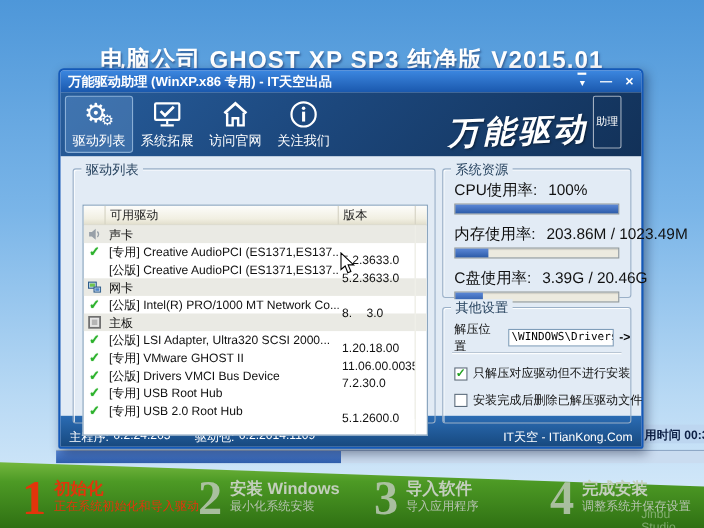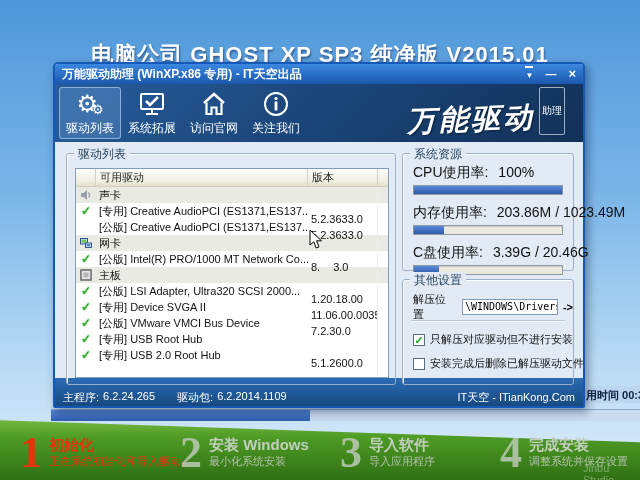--- a/index.html
+++ b/index.html
@@ -66,21 +66,21 @@
   .content { flex:1; position:relative; }
   .groupbox { position:absolute; border:1px solid #9ab0c8; border-radius:3px;
     box-shadow:inset 1px 1px 0 #fdfeff; }
   .group-label { position:absolute; top:-8px; left:7px; background:#e2ebf5; padding:0 4px;
     font-size:12px; color:#27435f; }
   .gb-drivers { left:11px; top:11px; width:330px; height:232px; }
   .gb-res { left:347px; top:11px; width:172px; height:118px; }
   .gb-other { left:347px; top:137px; width:172px; height:106px; }
 
   
-  .listview { position:absolute; left:8px; top:14px; width:314px; height:210px;
+  .listview { position:absolute; left:8px; top:32px; width:314px; height:210px;
     background:#fff; border:1px solid #7f9db9; display:flex; flex-direction:column; overflow:hidden; }
   .lv-header { display:flex; height:18px; flex:0 0 auto;
     background:linear-gradient(180deg,#fdfdfb 0%, #f1efe2 70%, #e2dfcd 100%);
     border-bottom:1px solid #cfcdbd; font-size:11px; color:#222; }
   .lv-header .hcell { display:flex; align-items:center; padding:0 4px;
     border-right:1px solid #d4d2c2; }
   .c0 { width:20px; flex:0 0 auto; }
   .c1 { width:212px; flex:0 0 auto; }
   .c2 { width:70px; flex:0 0 auto; }
   .c3 { flex:1; border-right:none !important; }
@@ -311,31 +311,31 @@
               <span class="cell c1">[公版] LSI Adapter, Ultra320 SCSI 2000...</span>
               <span class="cell c2">
                 <span>1.20.18.00</span>
               </span>
               <span class="cell c3"></span>
             </div>
             <div class="lv-row">
               <span class="cell c0">
                 <span class="chk">✓</span>
               </span>
-              <span class="cell c1">[专用] Device SVGA II</span>
+              <span class="cell c1">[专用] VMware GHOST II</span>
               <span class="cell c2">
                 <span>11.06.00.0035</span>
               </span>
               <span class="cell c3"></span>
             </div>
             <div class="lv-row">
               <span class="cell c0">
                 <span class="chk">✓</span>
               </span>
-              <span class="cell c1">[公版] VMware VMCI Bus Device</span>
+              <span class="cell c1">[公版] Drivers VMCI Bus Device</span>
               <span class="cell c2">
                 <span>7.2.30.0</span>
               </span>
               <span class="cell c3"></span>
             </div>
             <div class="lv-row">
               <span class="cell c0">
                 <span class="chk">✓</span>
               </span>
               <span class="cell c1">[专用] USB Root Hub</span>

